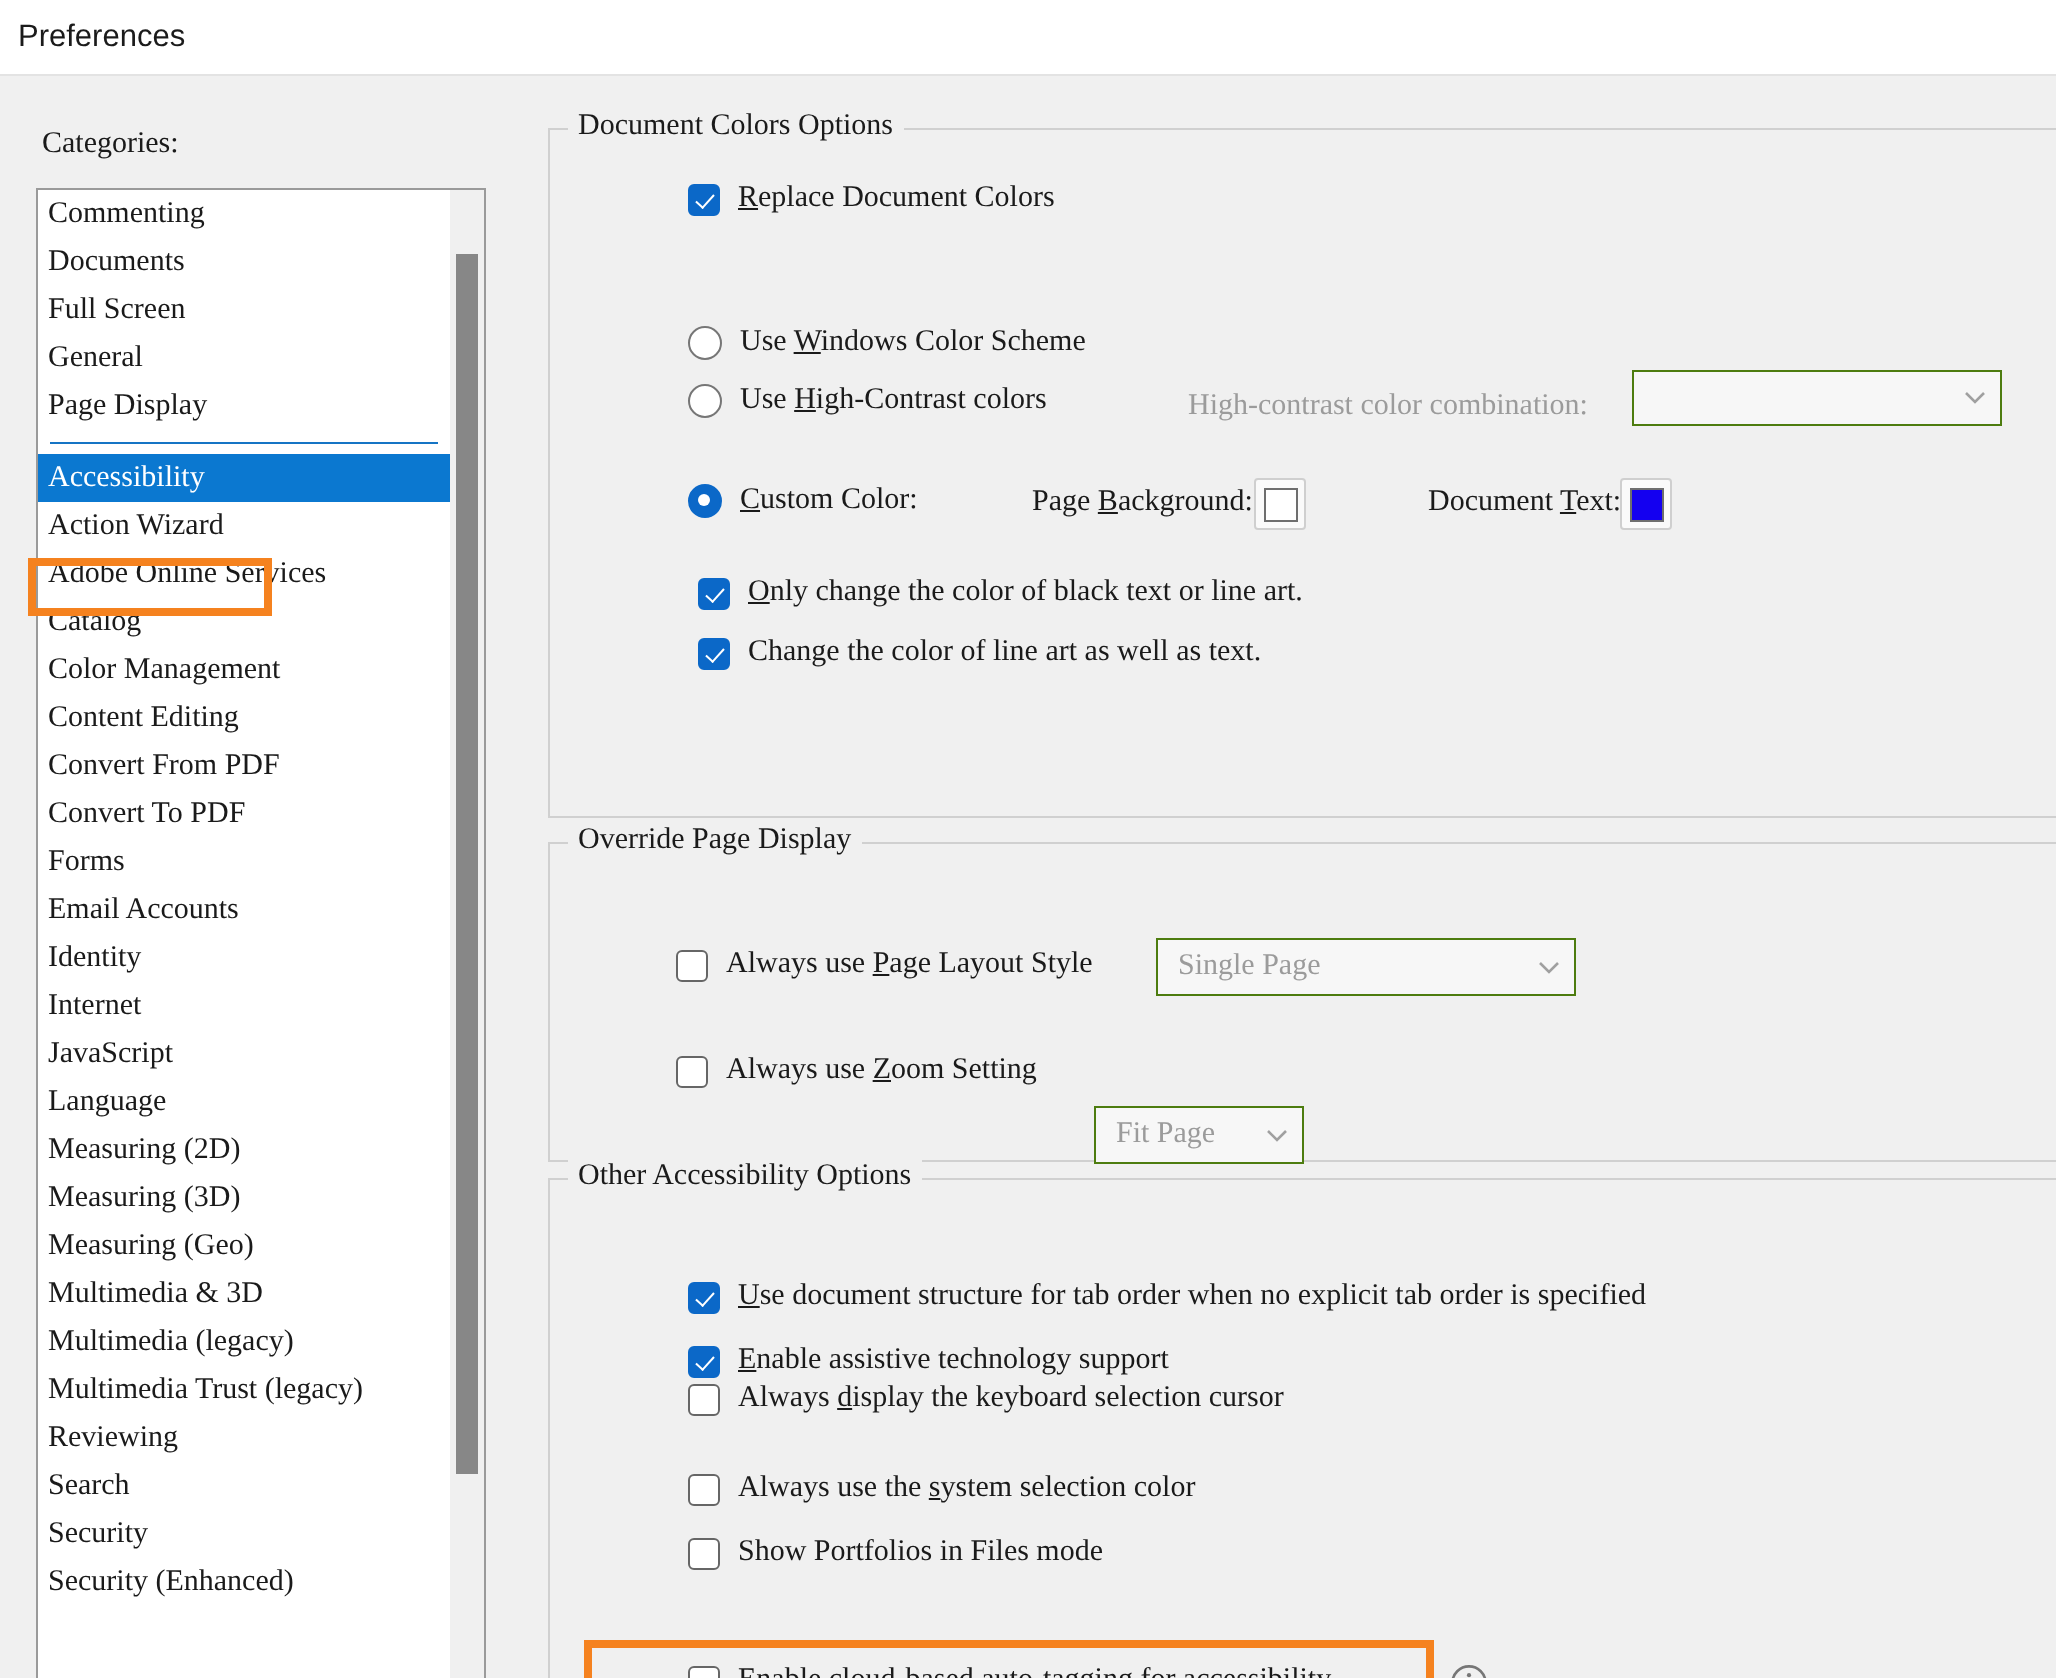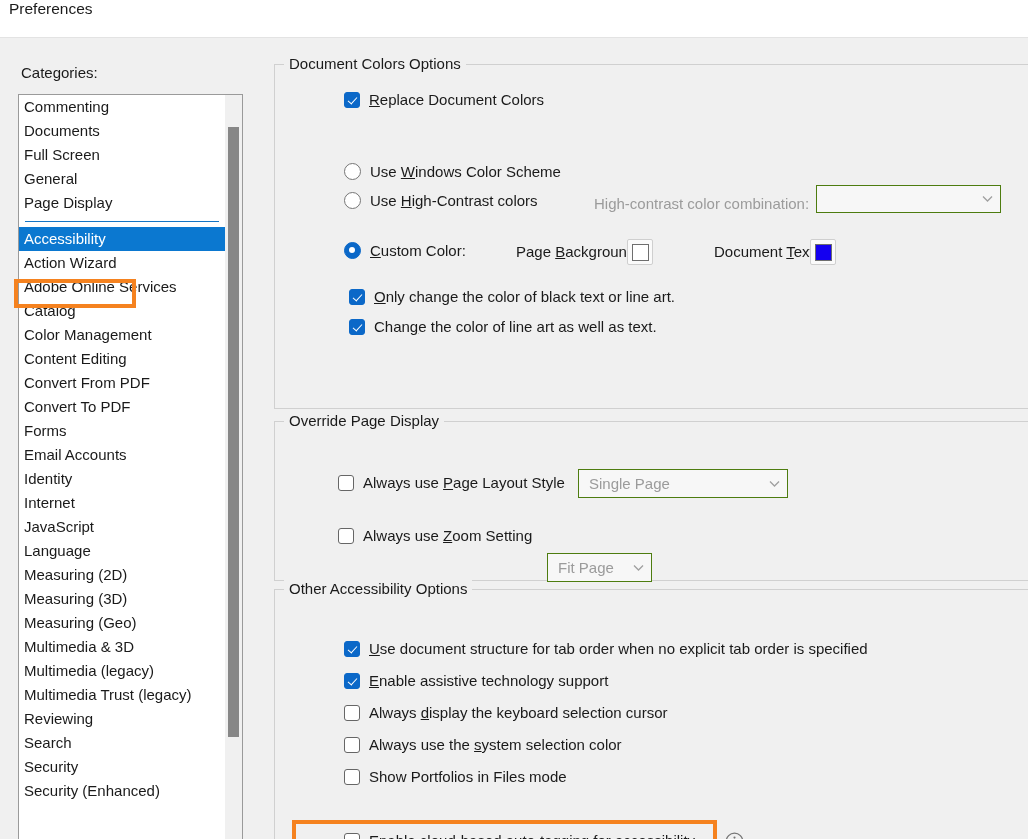--- a/index.html
+++ b/index.html
@@ -15,38 +15,40 @@
     color: #1a1a1a;
     overflow: hidden;
     position: relative;
   }
 
   
   .titlebar {
     height: 37px;
     background: #ffffff;
     display: flex;
+    align-items: center;
     padding-left: 9px;
     box-sizing: border-box;
   }
   .titlebar-text {
     font-size: 15.5px;
     color: #1b1b1b;
   }
   .titlebar-sep {
     height: 1px;
     background: #e3e3e3;
     width: 100%;
   }
 
   
   .dialog-body {
     position: relative;
     height: 672px;
     background: #f0f0f0;
+    font-family: Liberation Serif, serif;
   }
 
   
   .left-pane {
     position: absolute;
     left: 0; top: 0;
     width: 262px;
     height: 802px;
   }
   .categories-label {
@@ -426,21 +428,21 @@
       <div class="row" style="left:28px; top:50px;">
         <span class="cb checked"></span>
         <span class="lbl"><span></span><u>U</u><span>se document structure for tab order when no explicit tab order is specified</span></span>
       </div>
 
       <div class="row" style="left:28px; top:82px;">
         <span class="cb checked"></span>
         <span class="lbl"><span></span><u>E</u><span>nable assistive technology support</span></span>
       </div>
 
-      <div class="row" style="left:28px; top:114px;">
+      <div class="row" style="left:28px; top:101px;">
         <span class="cb"></span>
         <span class="lbl"><span>Always </span><u>d</u><span>isplay the keyboard selection cursor</span></span>
       </div>
 
       <div class="row" style="left:28px; top:146px;">
         <span class="cb"></span>
         <span class="lbl"><span>Always use the </span><u>s</u><span>ystem selection color</span></span>
       </div>
 
       <div class="row" style="left:28px; top:178px;">

